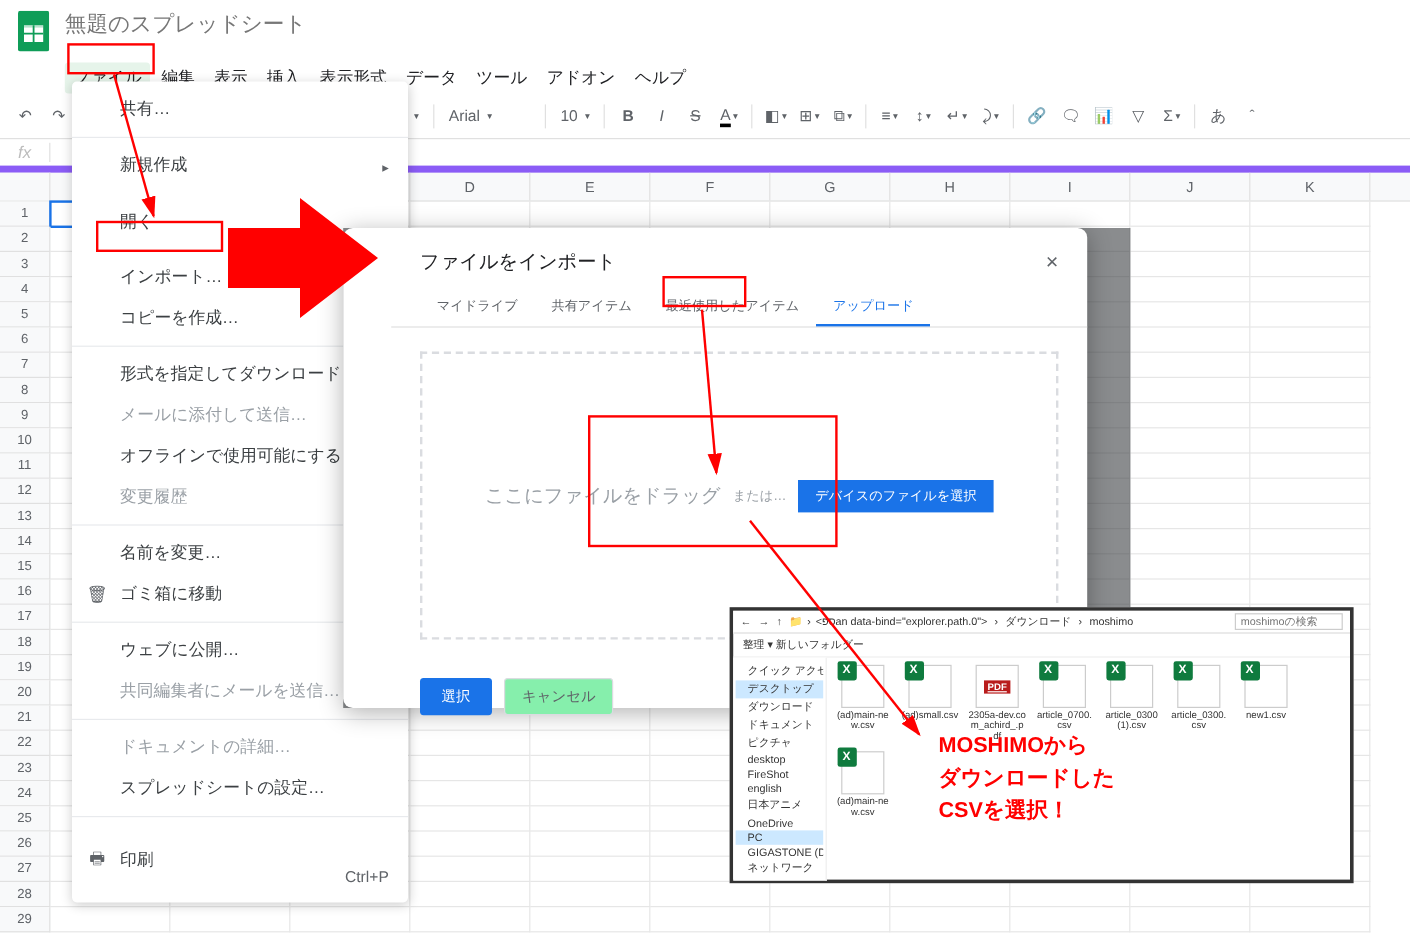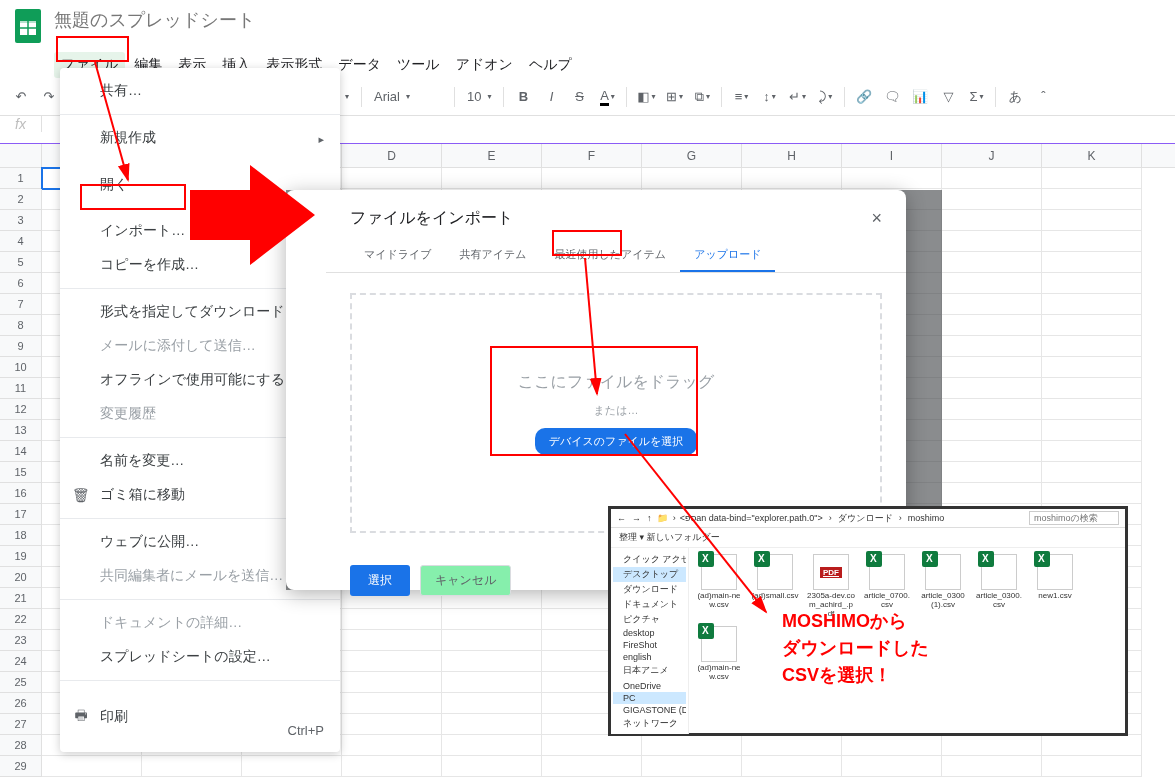--- a/index.html
+++ b/index.html
@@ -16,21 +16,21 @@
   .menu-item.active { background: #e6f4ea; }
 
   
   .toolbar { display: flex; align-items: center; padding: 4px 8px; gap: 2px; border-bottom: 1px solid #e0e0e0; height: 38px; }
   .tb-btn { width: 26px; height: 26px; display: flex; align-items: center; justify-content: center; color: #5f6368; cursor: pointer; border-radius: 2px; }
   .tb-sep { width: 1px; height: 20px; background: #e0e0e0; margin: 0 4px; }
   .tb-text { font-size: 13px; color: #5f6368; padding: 0 6px; cursor: pointer; display: flex; align-items: center; gap: 4px; }
   .tb-dd::after { content: "▾"; font-size: 8px; color: #5f6368; margin-left: 2px; }
 
   
-  .formula-bar { display: flex; align-items: flex-start; height: 28px; border-bottom: 1px solid #8b5cf6; }
+  .formula-bar { display: flex; align-items: center; height: 28px; border-bottom: 6px solid #8b5cf6; }
   .fx { width: 42px; text-align: center; font-style: italic; color: #bdbdbd; font-size: 14px; border-right: 1px solid #e0e0e0; }
   .fx-input { flex: 1; }
 
   
   .grid { position: relative; }
   .col-headers { display: flex; height: 24px; background: #f8f9fa; border-bottom: 1px solid #e0e0e0; }
   .corner { width: 42px; border-right: 1px solid #e0e0e0; background: #f8f9fa; }
   .col-h { width: 100px; text-align: center; font-size: 12px; color: #5f6368; border-right: 1px solid #e0e0e0; display:flex; align-items:center; justify-content:center; }
   .rows { }
   .row { display: flex; height: 21px; }
@@ -50,24 +50,24 @@
   
   .dialog { position: absolute; left: 286px; top: 190px; width: 620px; height: 400px; background: #fff; border-radius: 8px; box-shadow: 0 4px 20px rgba(0,0,0,.3); z-index: 20; padding-left: 40px; }
   .dialog-overlay { position: absolute; left: 286px; top: 190px; width: 656px; height: 400px; background: rgba(60,64,67,.6); z-index: 15; }
   .dlg-header { padding: 18px 24px 10px; display: flex; justify-content: space-between; align-items: center; }
   .dlg-title { font-size: 16px; color: #202124; }
   .dlg-close { font-size: 18px; color: #5f6368; cursor: pointer; }
   .dlg-tabs { display: flex; gap: 0; padding: 0 24px; border-bottom: 1px solid #e0e0e0; }
   .dlg-tab { padding: 8px 14px; font-size: 11px; color: #5f6368; cursor: pointer; }
   .dlg-tab.active { color: #1a73e8; border-bottom: 2px solid #1a73e8; }
   .dlg-body { padding: 20px 24px; }
-  .dropzone { border: 2px dashed #dadce0; height: 240px; display: flex; flex-direction: column; align-items: center; justify-content: center; gap: 10px; }
+  .dropzone { border: 2px dashed #dadce0; height: 240px; display: flex; flex-direction: row; align-items: center; justify-content: center; gap: 10px; }
   .dz-text { color: #9aa0a6; font-size: 16px; }
   .dz-or { color: #9aa0a6; font-size: 11px; }
-  .dz-btn { background: #1a73e8; color: #fff; font-size: 11px; padding: 6px 14px; border-radius: 10px; cursor: pointer; border: none; }
+  .dz-btn { background: #1a73e8; color: #fff; font-size: 11px; padding: 6px 14px; border-radius: 0; cursor: pointer; border: none; }
   .dlg-footer { padding: 12px 24px; display: flex; gap: 10px; }
   .btn-primary { background: #1a73e8; color:#fff; border:none; padding:6px 18px; font-size:12px; border-radius:3px; cursor:pointer;}
   .btn-secondary { background:#86efac; color:#5f6368; border:1px solid #dadce0; padding:6px 14px; font-size:12px; border-radius:3px; cursor:pointer;}
 
   
   .explorer { position: absolute; left: 608px; top: 506px; width: 520px; height: 230px; background: #fff; border: 3px solid #333; z-index: 30; font-size: 10px; }
   .exp-top { background: #fff; border-bottom: 1px solid #ddd; padding: 2px 6px; display:flex; align-items:center; gap:6px; font-size: 9px; color:#333; }
   .exp-path { display:flex; gap:4px; align-items:center;}
   .exp-search { margin-left:auto; border:1px solid #ccc; padding:1px 4px; font-size:9px; color:#999; width:90px;}
   .exp-toolbar { padding: 3px 8px; border-bottom:1px solid #eee; font-size:9px; color:#333;}

